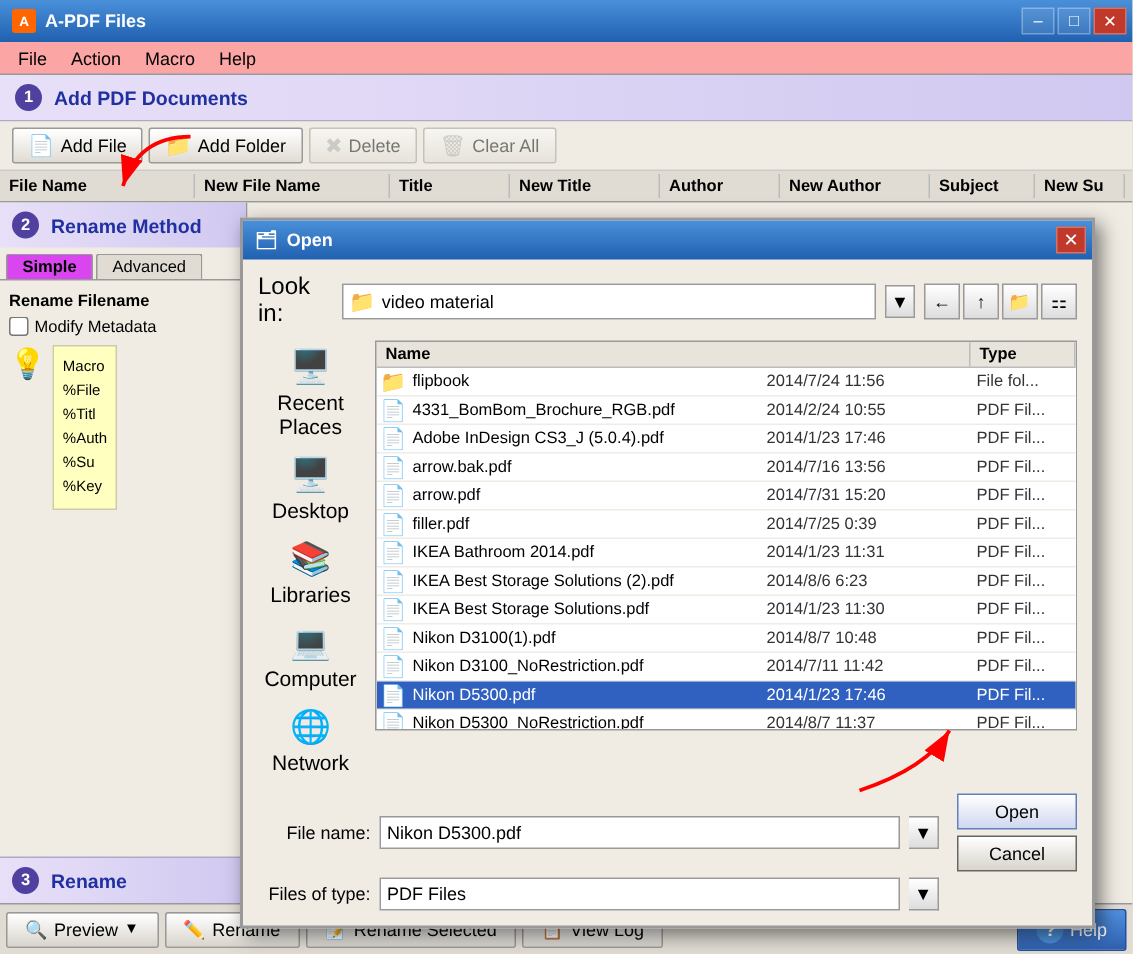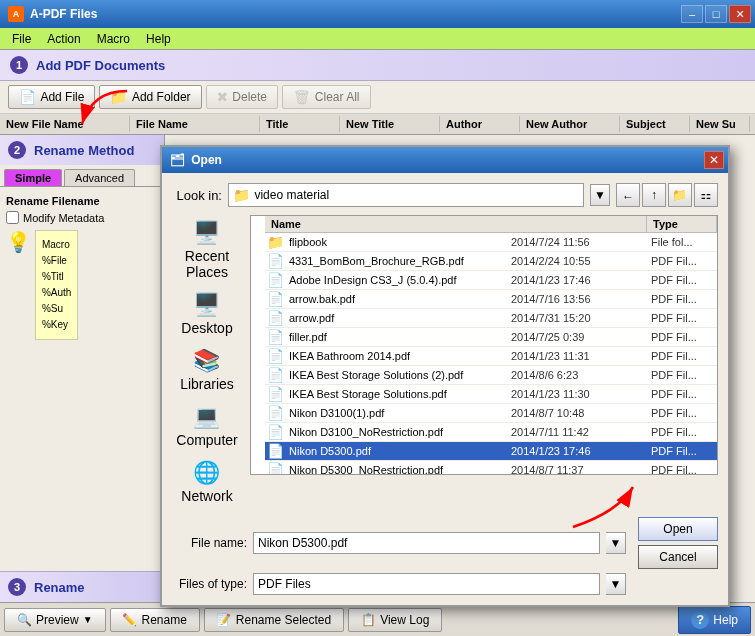--- a/index.html
+++ b/index.html
@@ -7,21 +7,21 @@
 
     
     .titlebar { background: linear-gradient(to bottom, #4a90d9, #2060b0); height: 28px; display: flex; align-items: center; justify-content: space-between; padding: 0 4px 0 8px; color: white; }
     .titlebar-left { display: flex; align-items: center; gap: 6px; font-size: 12px; font-weight: bold; }
     .titlebar-icon { width: 16px; height: 16px; background: #ff6600; border-radius: 2px; display: flex; align-items: center; justify-content: center; color: white; font-size: 9px; font-weight: bold; }
     .titlebar-controls { display: flex; gap: 2px; }
     .titlebar-btn { width: 22px; height: 18px; border: 1px solid rgba(255,255,255,0.3); background: rgba(255,255,255,0.1); color: white; font-size: 11px; cursor: pointer; display: flex; align-items: center; justify-content: center; }
     .titlebar-btn.close { background: #c0392b; }
 
     
-    .menubar { background: #bef264; height: 22px; display: flex; align-items: center; padding: 0 4px; border-bottom: 1px solid #999; }
+    .menubar { background: #fca5a5; height: 22px; display: flex; align-items: center; padding: 0 4px; border-bottom: 1px solid #999; }
     .menu-item { padding: 2px 8px; cursor: pointer; font-size: 12px; }
 
     
     .main { background: #f0ece4; height: calc(636px - 50px); display: flex; flex-direction: column; }
 
     
     .step-header { display: flex; align-items: center; gap: 8px; background: linear-gradient(to right, #e8e0f8, #d0c8f0); padding: 6px 10px; border-bottom: 1px solid #b0a8c8; }
     .step-num { width: 18px; height: 18px; background: #5040a0; color: white; border-radius: 50%; display: flex; align-items: center; justify-content: center; font-size: 11px; font-weight: bold; }
     .step-title { font-weight: bold; font-size: 13px; color: #2030a0; }
 
@@ -58,37 +58,37 @@
     .bottom-btn { display: flex; align-items: center; gap: 4px; padding: 4px 12px; border: 1px solid #999; background: linear-gradient(to bottom, #ffffff, #d8d4cc); cursor: pointer; font-size: 12px; border-radius: 2px; }
     .bottom-btn .arrow { font-size: 10px; }
     .dialog { background: #f0ece4; border: 2px solid #999; box-shadow: 4px 4px 12px rgba(0,0,0,0.5); width: 570px; position: absolute; top: 145px; left: 160px; }
     .dialog-titlebar { background: linear-gradient(to bottom, #4a90d9, #2060b0); height: 26px; display: flex; align-items: center; justify-content: space-between; padding: 0 4px 0 8px; color: white; }
     .dialog-title { font-size: 12px; font-weight: bold; display: flex; align-items: center; gap: 6px; }
     .dialog-close { width: 20px; height: 18px; background: #c0392b; border: 1px solid rgba(255,255,255,0.3); color: white; cursor: pointer; display: flex; align-items: center; justify-content: center; font-size: 12px; }
     .dialog-body { padding: 10px; }
 
     
     .lookin-row { display: flex; align-items: center; gap: 6px; margin-bottom: 8px; }
-    .lookin-label { font-size: 13px; width: 50px; text-align: right; }
+    .lookin-label { font-size: 16px; width: 50px; text-align: left; }
     .lookin-select { flex: 1; height: 24px; border: 1px solid #999; background: white; display: flex; align-items: center; padding: 0 6px; gap: 6px; }
     .folder-icon { color: #f0a000; font-size: 14px; }
     .lookin-select-text { flex: 1; font-size: 12px; }
     .lookin-dropdown { width: 20px; height: 22px; border: 1px solid #999; background: linear-gradient(to bottom, #fff, #ddd); display: flex; align-items: center; justify-content: center; cursor: pointer; }
     .lookin-buttons { display: flex; gap: 2px; }
     .nav-btn { width: 24px; height: 24px; border: 1px solid #999; background: linear-gradient(to bottom, #fff, #ddd); display: flex; align-items: center; justify-content: center; cursor: pointer; font-size: 12px; }
 
     
     .file-browser { display: flex; gap: 8px; }
     .places-panel { width: 70px; display: flex; flex-direction: column; align-items: center; gap: 2px; }
     .place-item { display: flex; flex-direction: column; align-items: center; gap: 2px; padding: 4px; cursor: pointer; width: 64px; border: 1px solid transparent; }
     .place-icon { font-size: 22px; }
     .place-label { font-size: 14px; text-align: center; }
 
     
-    .file-list-container { flex: 1; border: 1px solid #999; background: white; height: 260px; overflow-y: auto; overflow-x: hidden; padding-left: 14px; }
+    .file-list-container { flex: 1; border: 1px solid #999; background: white; height: 260px; overflow-y: auto; overflow-x: hidden; }
     .file-list-header { display: flex; background: #e8e4dc; border-bottom: 1px solid #bbb; position: sticky; top: 0; }
     .fl-col { padding: 2px 6px; font-size: 11px; font-weight: bold; border-right: 1px solid #bbb; cursor: pointer; }
     .fl-col.name { flex: 1; }
     .fl-col.date { width: 140px; }
     .fl-col.type { width: 70px; }
     .file-row { display: flex; align-items: center; padding: 1px 0; cursor: pointer; border-bottom: 1px solid #f0ece4; }
     .file-row.selected { background: #3060c0; color: white; }
     .file-row.selected .file-date, .file-row.selected .file-type { color: white; }
     .file-icon { width: 20px; text-align: center; font-size: 14px; padding-left: 2px; }
     .file-name { flex: 1; font-size: 11px; padding: 1px 4px; }
@@ -148,22 +148,22 @@
         <span style="color:#aaa; font-size:14px;">✖</span>
         <span>Delete</span>
       </button>
       <button class="toolbar-btn disabled">
         <span style="color:#aaa; font-size:14px;">🗑</span>
         <span>Clear All</span>
       </button>
     </div>
 
     <div class="table-header">
+      <div class="th-cell" style="min-width:130px;">File Name</div>
       <div class="th-cell" style="min-width:130px;">New File Name</div>
-      <div class="th-cell" style="min-width:130px;">File Name</div>
       <div class="th-cell" style="min-width:80px;">Title</div>
       <div class="th-cell" style="min-width:100px;">New Title</div>
       <div class="th-cell" style="min-width:80px;">Author</div>
       <div class="th-cell" style="min-width:100px;">New Author</div>
       <div class="th-cell" style="min-width:70px;">Subject</div>
       <div class="th-cell" style="min-width:60px;">New Su</div>
     </div>
 
     <div class="content-area">
 

